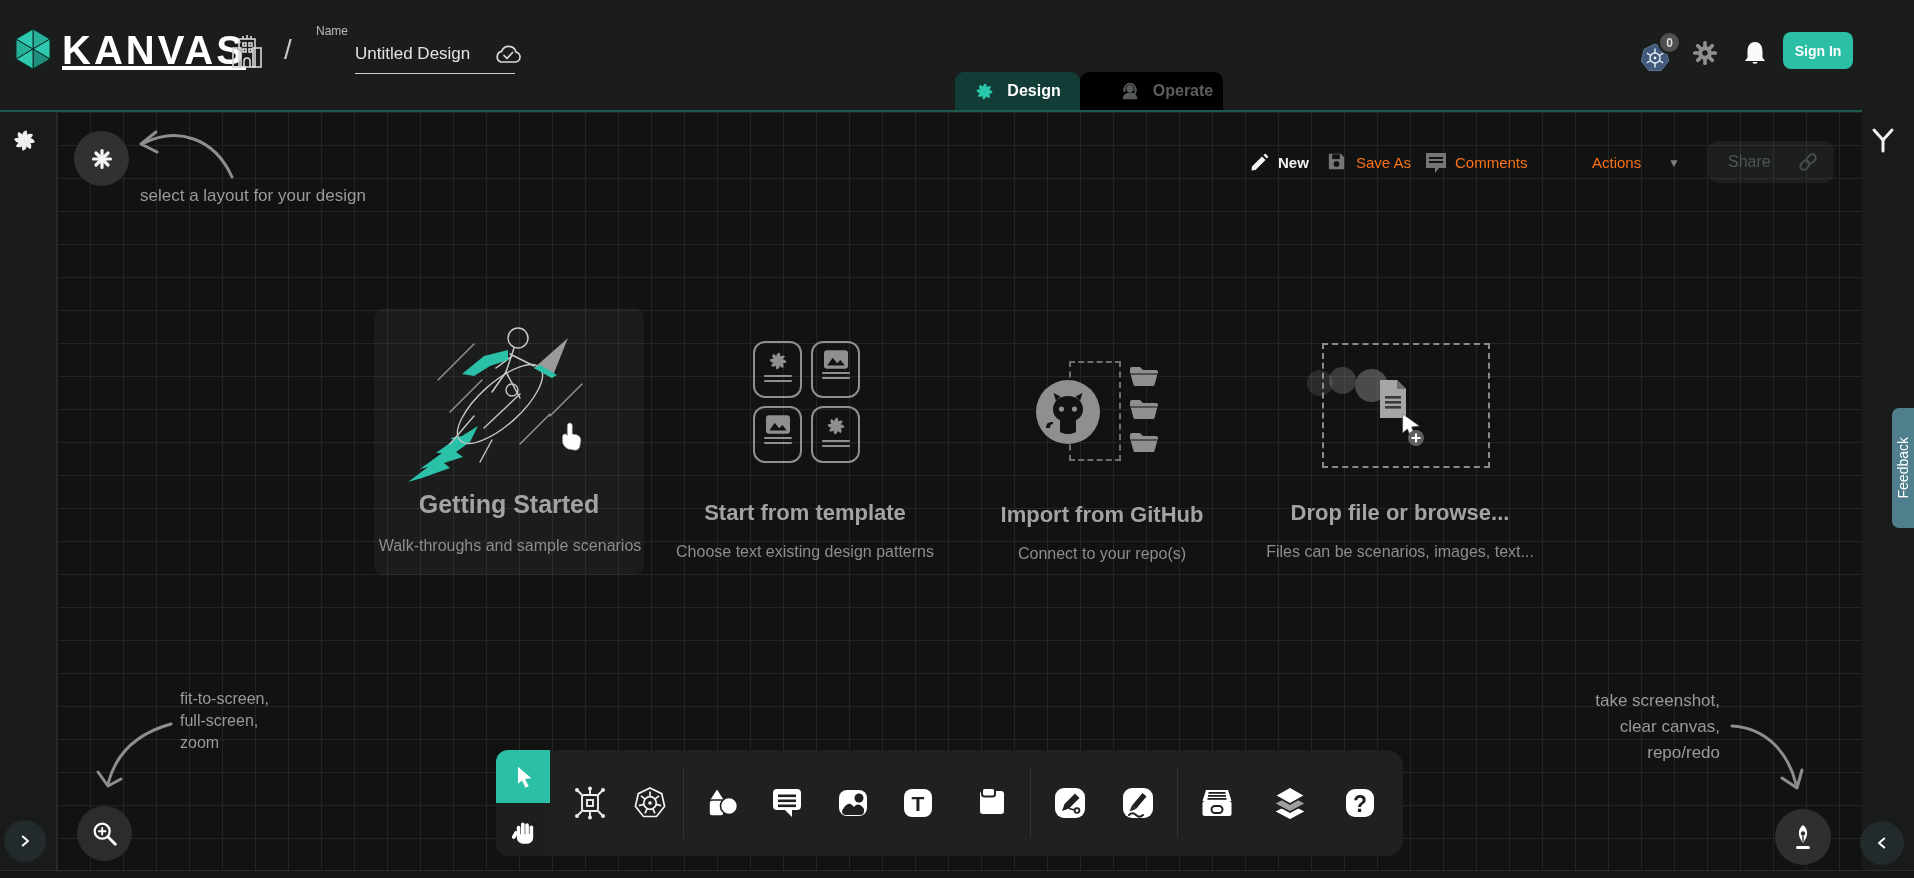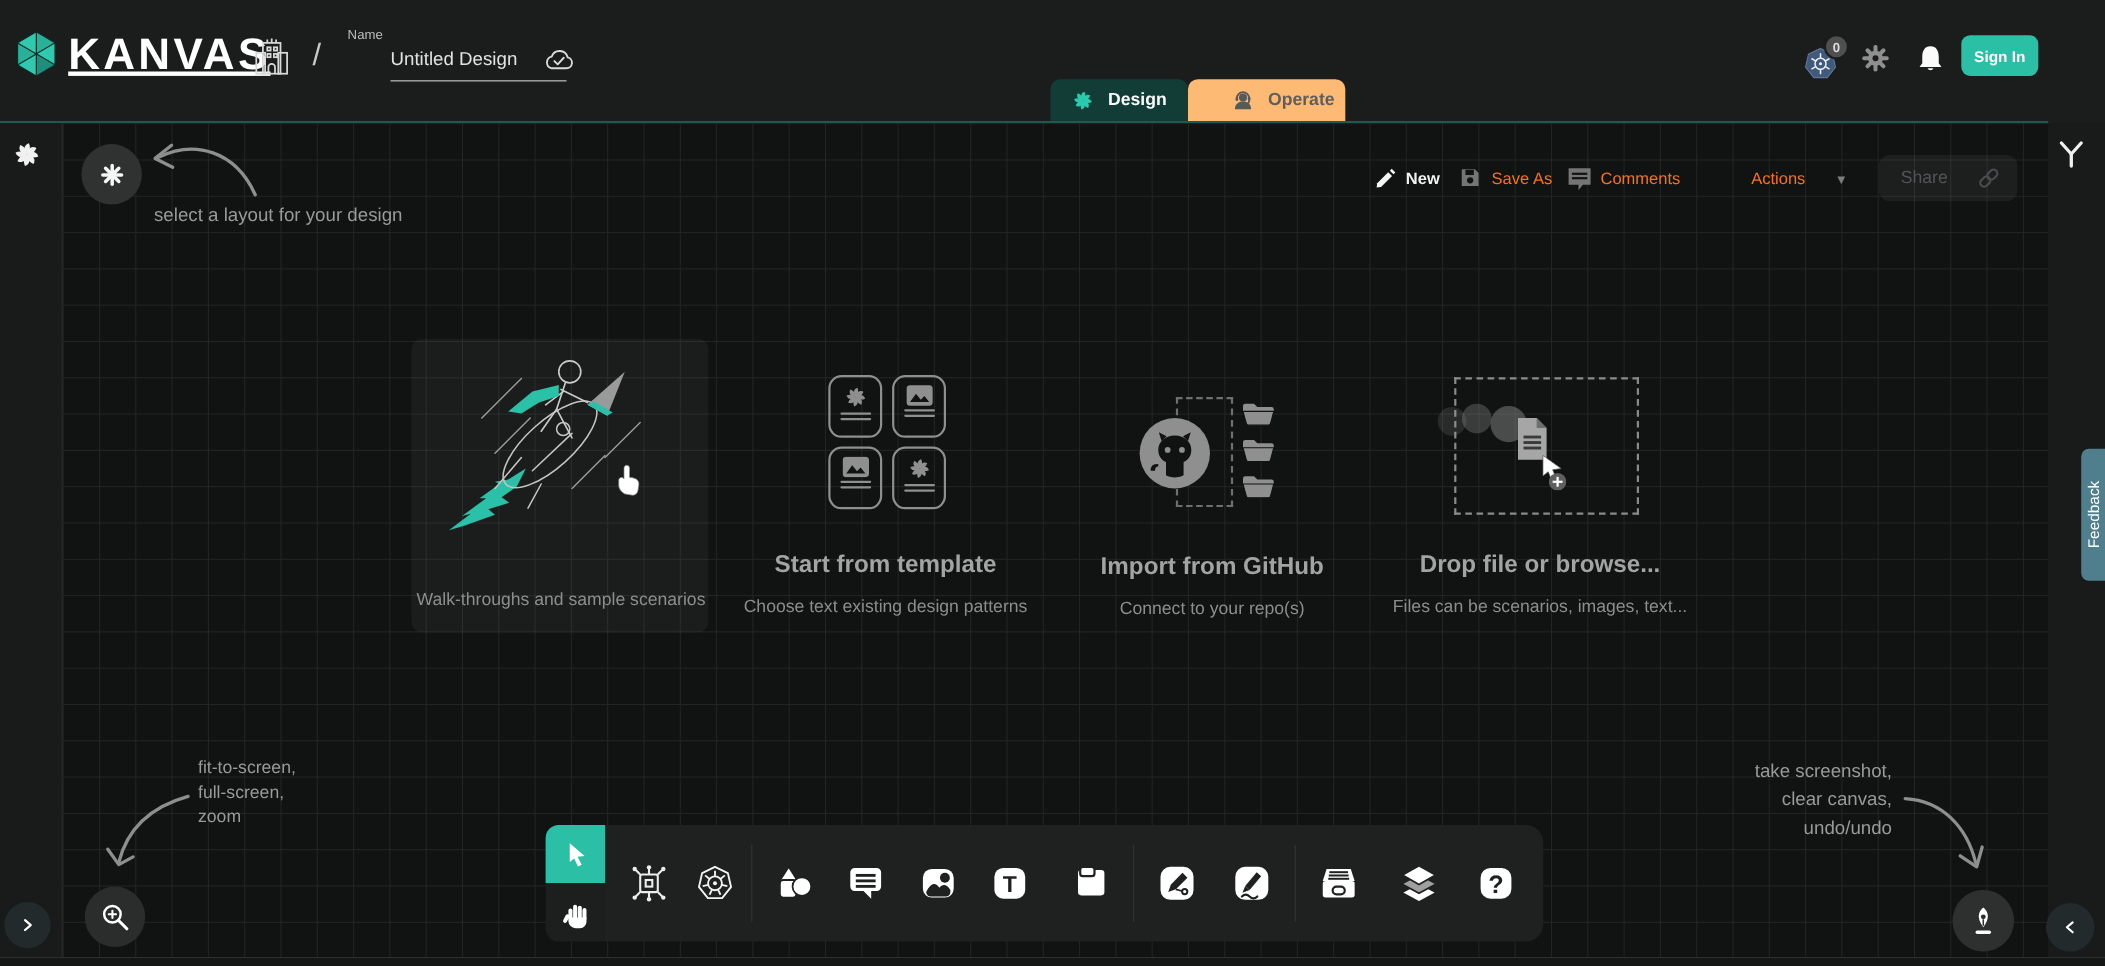--- a/index.html
+++ b/index.html
@@ -11,21 +11,21 @@
   .header{position:absolute;left:0;top:0;width:1914px;height:110px;background:#1b1d1d;}
   .brand-text{color:#ffffff;font-size:40px;font-weight:bold;letter-spacing:3px;text-decoration:underline;}
   .slash{color:#c9c9c9;font-size:28px;font-weight:300;}
   .name-label{color:#bdbdbd;font-size:12px;}
   .name-input{width:160px;background:transparent;border:none;outline:none;
       border-bottom:1px solid #cfcfcf;color:#e2e2e2;font-size:17px;
       font-family:"Liberation Sans",sans-serif;padding:0 0 9px 0;margin-left:39px;}
   .tab{position:absolute;top:72px;height:38px;display:flex;align-items:center;justify-content:center;
       gap:12px;border-radius:9px 9px 0 0;cursor:pointer;}
   .tab-design{left:955px;width:125px;background:#123d36;color:#ffffff;}
-  .tab-operate{left:1080px;width:143px;background:#fdba74;color:#5e5e5e;padding-left:29px;}
+  .tab-operate{left:1080px;width:143px;background:#000000;color:#5e5e5e;padding-left:29px;}
   .tab-label{font-size:16px;font-weight:600;}
   .badge{position:absolute;left:1658px;top:31px;width:23px;height:23px;border-radius:50%;
       background:#4f4f4f;border:2px solid #1b1d1d;color:#dcdcdc;font-size:12px;font-weight:bold;
       display:flex;align-items:center;justify-content:center;}
   .signin{position:absolute;left:1783px;top:32px;width:70px;height:37px;border-radius:8px;
       background:#2BBFA5;color:#ffffff;font-size:14px;font-weight:bold;border:none;
       display:flex;align-items:center;justify-content:center;cursor:pointer;
       font-family:"Liberation Sans",sans-serif;}
   
   .teal-border{position:absolute;left:0;top:110px;width:1862px;height:2px;background:#1E5A50;}
@@ -291,20 +291,21 @@
       <path d="M110,38 L134,50"></path>
       <path d="M112,40 L96,52"></path>
       <path d="M106,56 L92,76"></path>
       <path d="M106,56 L120,82"></path>
     </g>
     <polygon points="108,34 84,40 62,58 74,60 90,50 108,44" fill="#2BC0A8"></polygon>
   </svg>
   <svg class="abs" style="left:554px;top:418px" width="30" height="34" viewBox="0 0 30 34">
     <path d="M14,31 c-3,-1.5 -5.5,-4.5 -5.5,-8 l0,-4.5 c0,-1.4 1.1,-2.5 2.5,-2.5 1,0 1.9,0.6 2.3,1.5 l0,-10 c0,-1.4 1.1,-2.5 2.5,-2.5 1.4,0 2.5,1.1 2.5,2.5 l0,8.5 1.5,0.2 c4,0.5 7,2 7,6 l-0.8,5.5 c-0.5,3 -2.5,4.5 -5,4.5 z" fill="#ffffff" stroke="#8a8a8a" stroke-width="0.6"></path>
   </svg>
+  <div class="card-title" style="left:374px;top:490px;width:270px;font-size:25px">Getting Started</div>
   <div class="card-sub" style="left:360px;top:537px;width:300px">Walk-throughs and sample scenarios</div>
 
   <div>
     <div class="tile" style="left:753px;top:341px">
       <svg width="22" height="22" viewBox="0 0 24 24" style="color:#8f8f8f">
           <use href="#spiral"></use>
         </svg>
       <div class="tile-line"></div>
         <div class="tile-line"></div>
     </div>
@@ -396,21 +397,21 @@
   <svg class="abs" style="left:95px;top:716px" width="85" height="85" viewBox="0 0 85 85">
     <g stroke="#8e8e8e" stroke-width="3" fill="none" stroke-linecap="round" stroke-linejoin="round">
       <path d="M76,8 C40,18 20,40 13,68"></path>
       <polyline points="3,56 13,70 26,63"></polyline>
     </g>
   </svg>
 
   <div class="abs" style="left:1520px;top:688px;width:200px;text-align:right;line-height:26px;font-size:17px">
     <div class="hint" style="font-size:17px">take screenshot,</div>
     <div class="hint" style="font-size:17px">clear canvas,</div>
-    <div class="hint" style="font-size:17px">undo/undo</div>
+    <div class="hint" style="font-size:17px">repo/redo</div>
   </div>
   <svg class="abs" style="left:1728px;top:712px" width="80" height="85" viewBox="0 0 80 85">
     <g stroke="#8e8e8e" stroke-width="3" fill="none" stroke-linecap="round" stroke-linejoin="round">
       <path d="M4,14 C38,16 60,40 68,72"></path>
       <polyline points="54,66 69,76 74,58"></polyline>
     </g>
   </svg>
 
   <div class="tool-col">
     <div class="tool-col-top">

